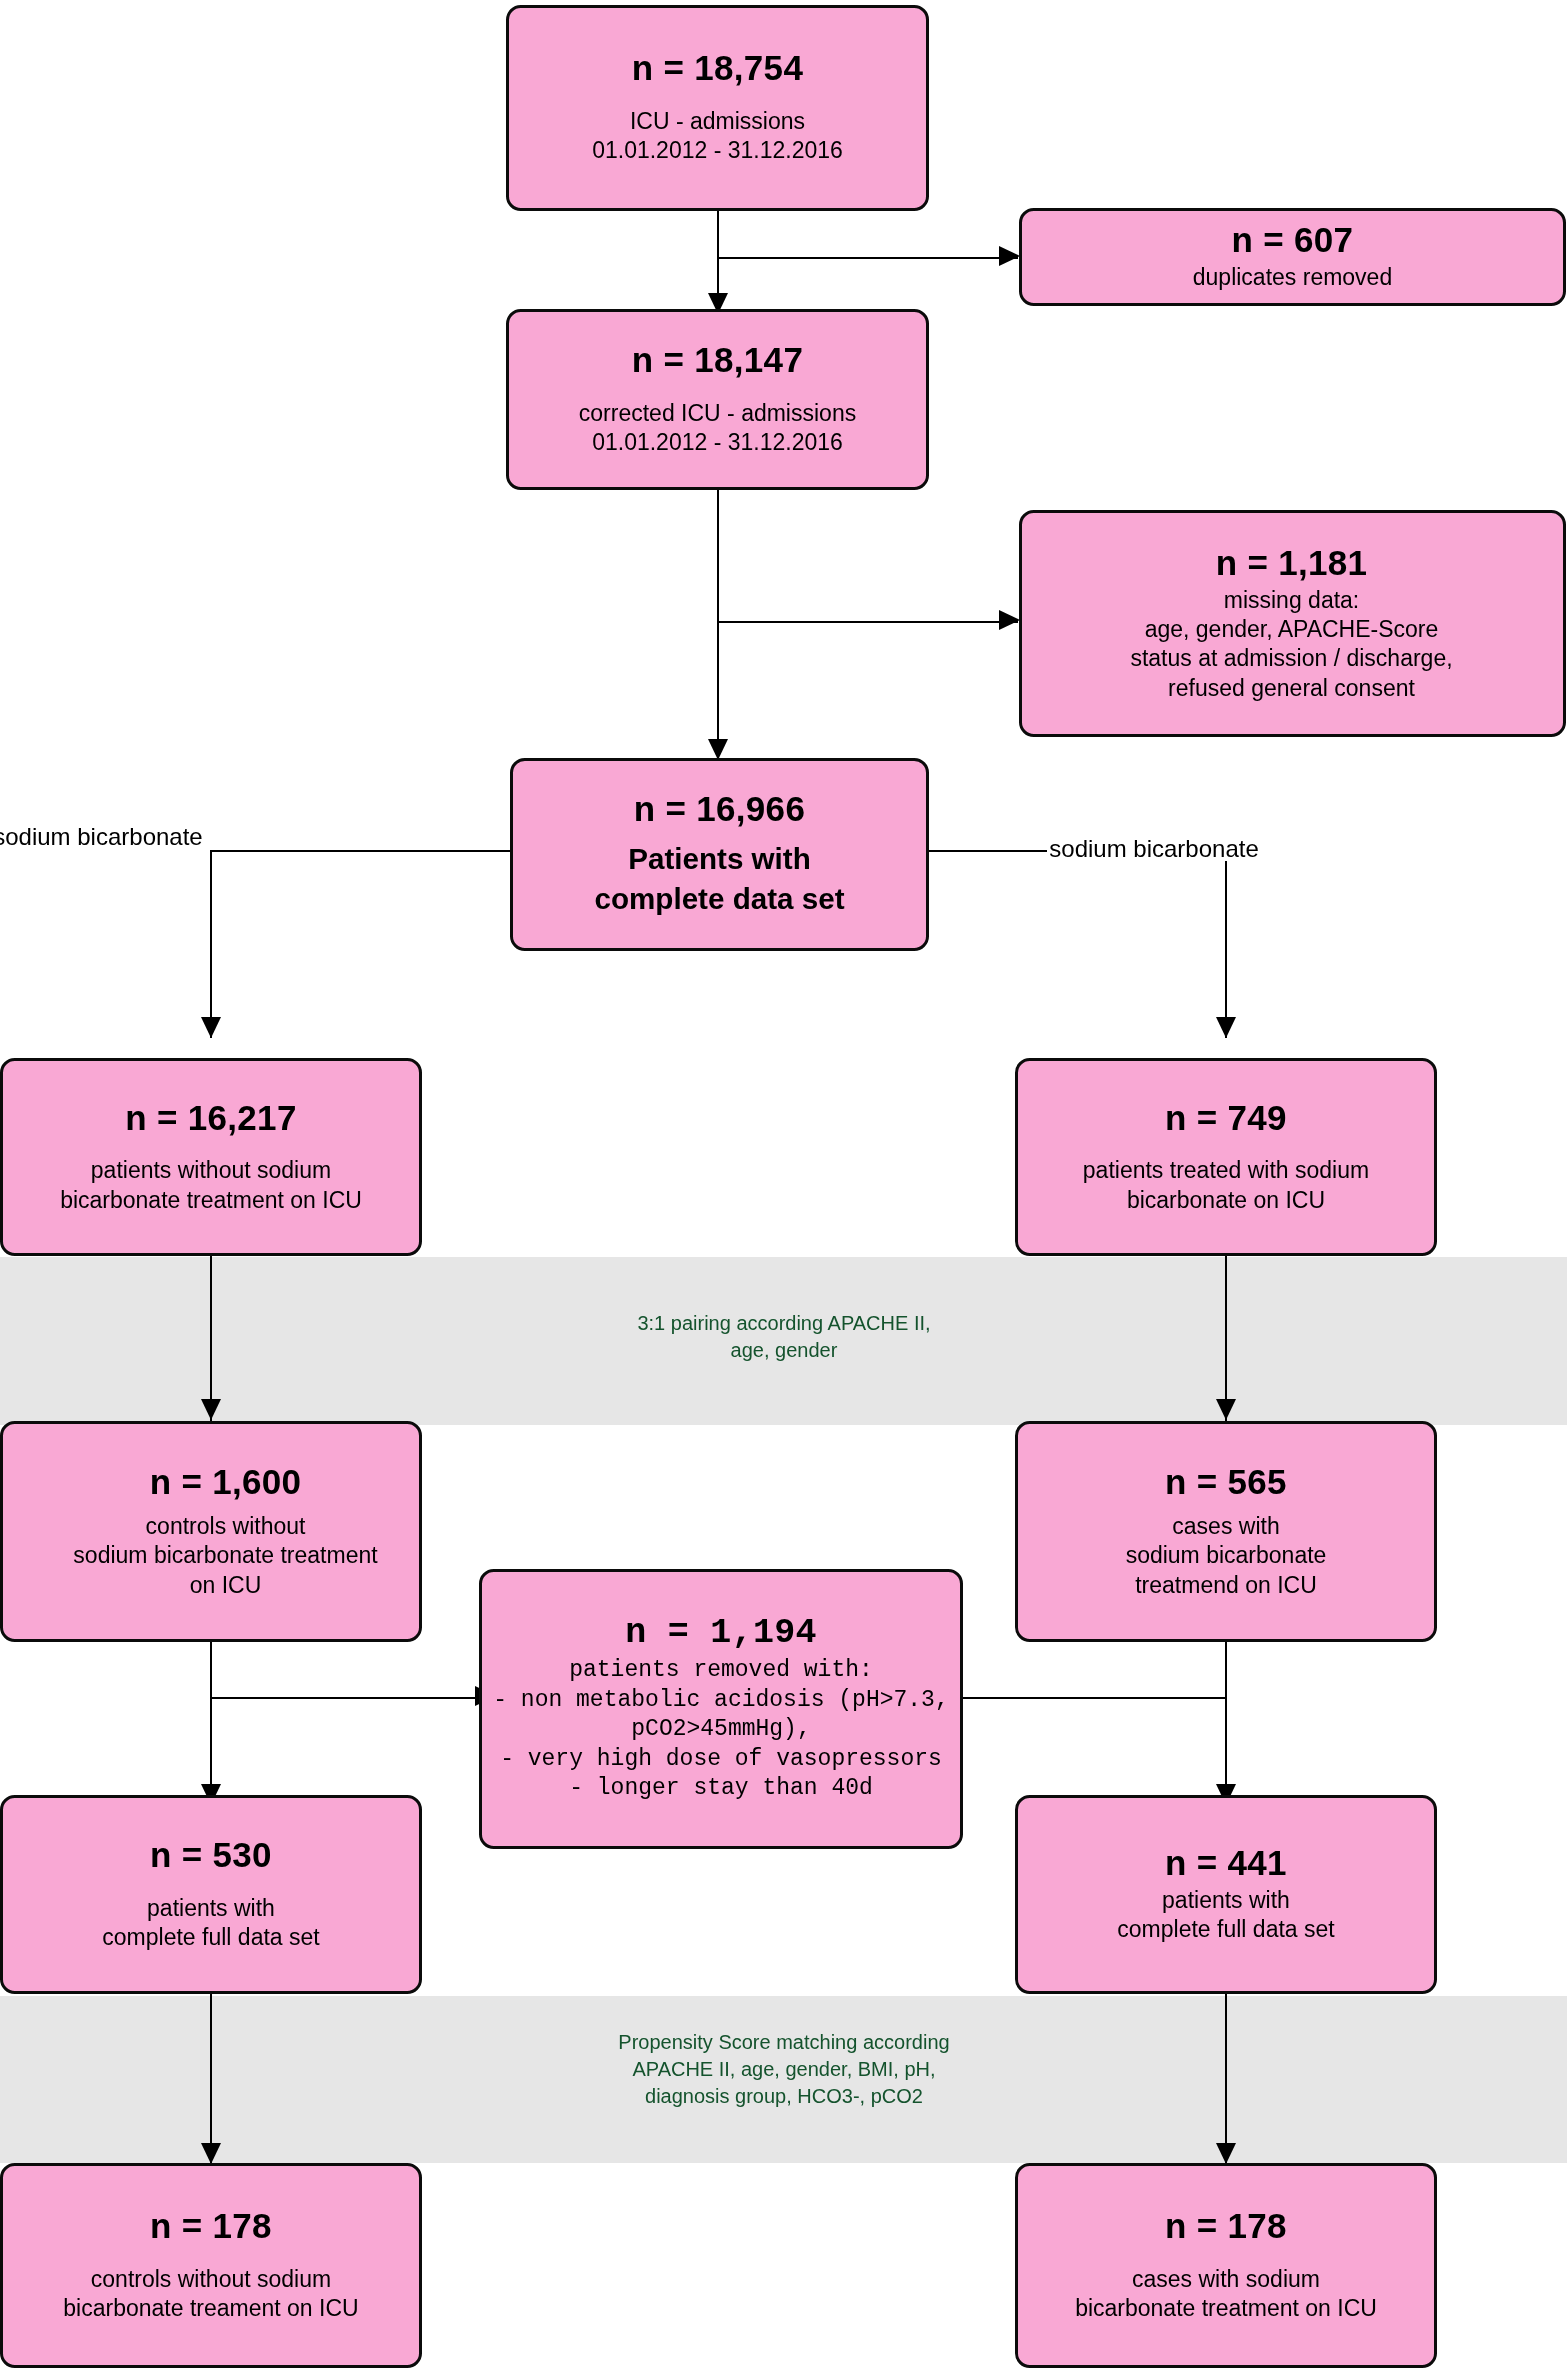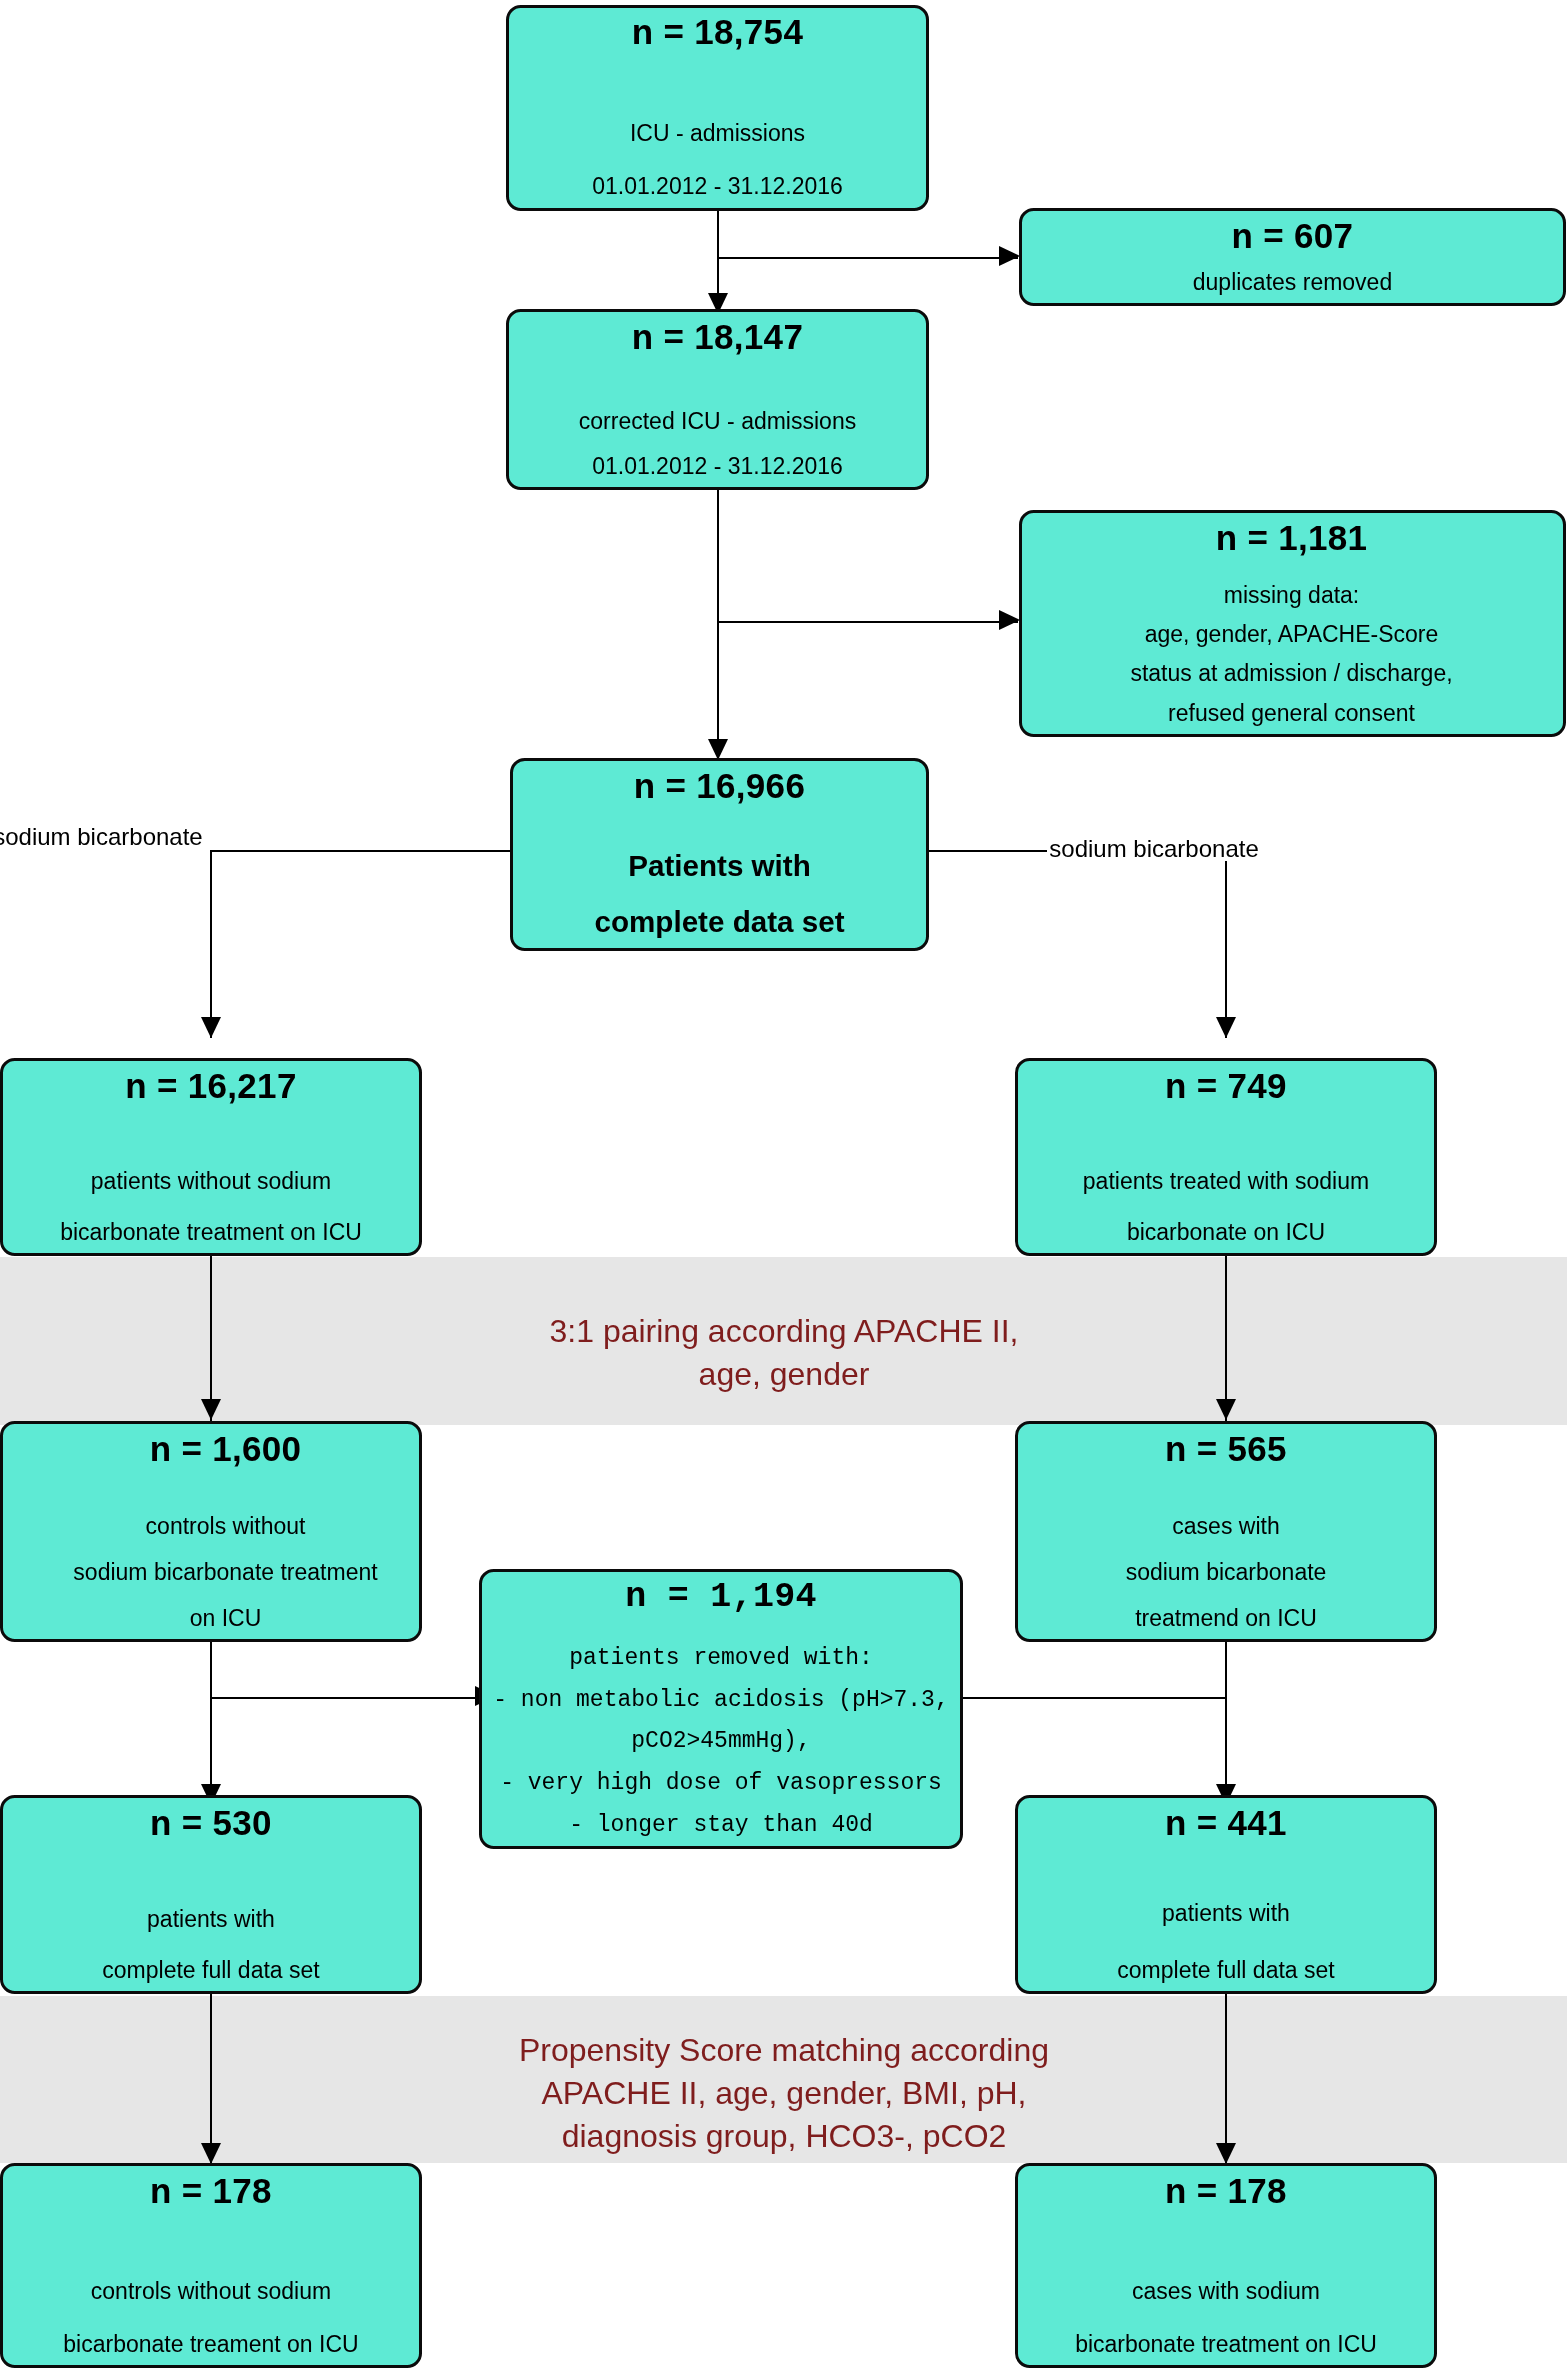--- a/index.html
+++ b/index.html
@@ -1,33 +1,33 @@
 <!DOCTYPE html>
 <html style="font-size:9px"><head>
 <meta charset="utf-8">
 <style>
   html,body{margin:0;padding:0;background:#ffffff;}
   body{font-family:"Liberation Sans",sans-serif;color:#000;}
   #canvas{position:relative;width:1568px;height:2377px;background:#fff;overflow:hidden;}
 
   
   .band{position:absolute;left:0;width:1568px;background:#e6e6e6;}
-  .band-label{position:absolute;width:100%;text-align:center;font-size:32px;line-height:1.34;color:#7f1d1d;}
+  .band-label{position:absolute;width:100%;text-align:center;font-size:20px;line-height:1.34;color:#14532d;}
 
   
   .box{
     position:absolute;
     box-sizing:border-box;
-    background:#5eead4;
+    background:#f9a8d4;
     border:3.4px solid #0b0b0b;
     border-radius:14.8px;
     display:flex;
     flex-direction:column;
     align-items:center;
-    justify-content:space-between;
+    justify-content:center;
     text-align:center;
     padding:5.7px 8px;
   }
   .n{font-size:35px;font-weight:bold;letter-spacing:0.3px;line-height:1.1;}
   .sub{font-size:23px;line-height:1.28;font-weight:400;}
   .sub.bold{font-weight:bold;font-size:29.6px;line-height:1.36;}
   .gap-lg{height:19.3px;}
   .gap-md{height:10.2px;}
   .gap-sm{height:3.4px;}
 

